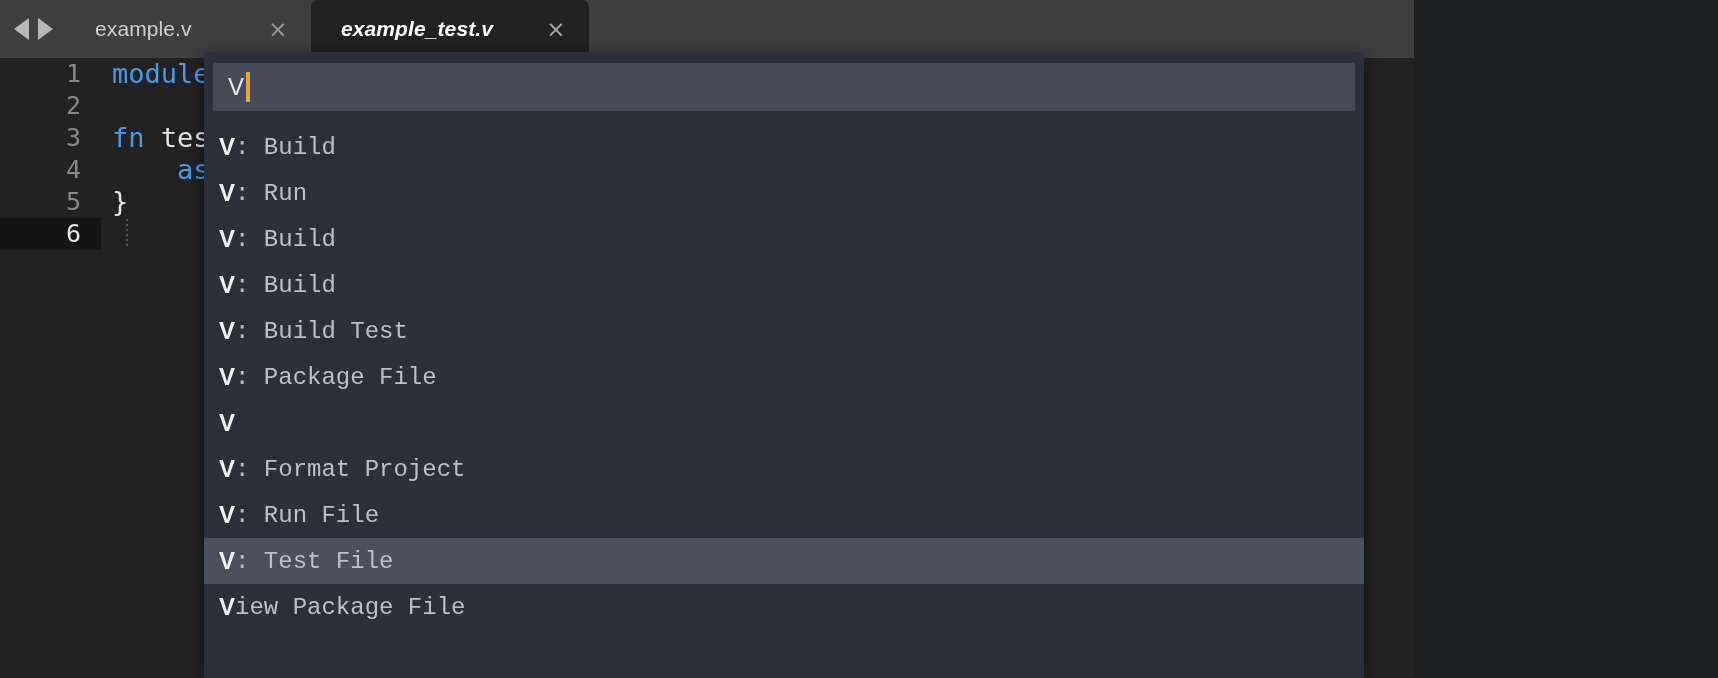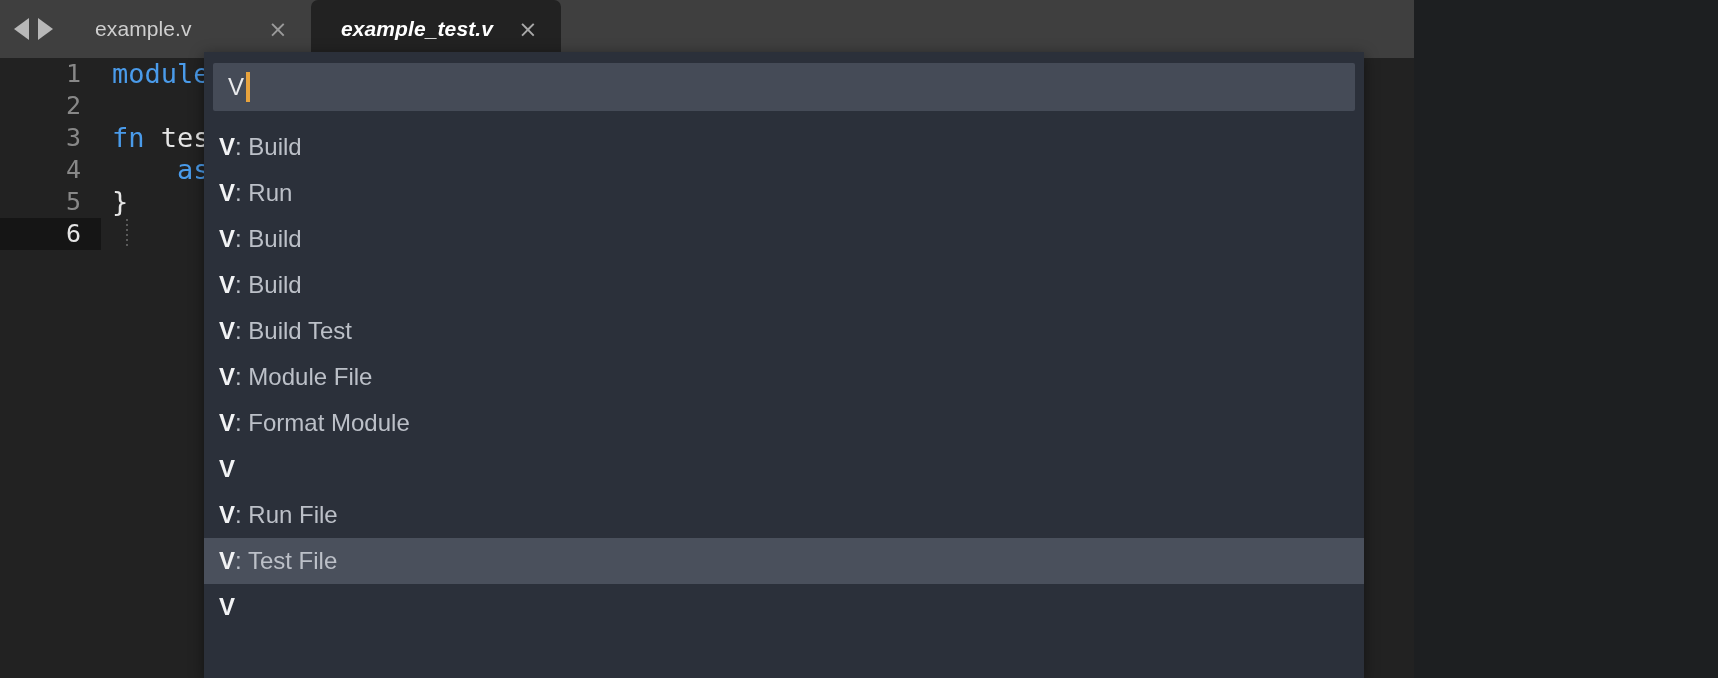--- a/index.html
+++ b/index.html
@@ -72,21 +72,21 @@
   .tab-inactive { background: #3f3f3f; color: #cfcfcf; }
   .tab-active {
     background: #222222;
     color: #ffffff;
     font-style: italic;
     font-weight: 700;
     border-top-left-radius: 7px;
     border-top-right-radius: 7px;
     padding-left: 30px;
   }
-  .tab-active .tab-label { padding-right: 68px; }
+  .tab-active .tab-label { padding-right: 96px; }
 
   .tab-close {
     position: absolute;
     right: 22px;
     top: 50%;
     transform: translateY(-50%);
     width: 22px; height: 22px;
     color: #9a9a9a;
     font-size: 23px;
     line-height: 22px;
@@ -271,20 +271,21 @@
   .palette-item.selected {
     background: #4a505c;
   }
   .palette-item .m {
     color: #f2f3f5;
     font-weight: 700;
   }
   .palette-item .rest {
     color: #bcc0c8;
     font-weight: 400;
+    font-family: Liberation Mono, monospace;
   }
 </style>
 </head>
 <body>
 
 <div id="app">
 
   <div class="tabbar">
 
     <div class="nav-arrows">
@@ -363,36 +364,37 @@
         <div class="palette-item">
           <span class="m">V</span>
           <span class="rest">: Build</span>
         </div>
         <div class="palette-item">
           <span class="m">V</span>
           <span class="rest">: Build Test</span>
         </div>
         <div class="palette-item">
           <span class="m">V</span>
-          <span class="rest">: Module File</span>
-        </div>
-        <div class="palette-item">
-          <span class="m">V</span>
-          <span class="rest">: Format Module</span>
-        </div>
-        <div class="palette-item">
-          <span class="m">V</span>
+          <span class="rest">: Package File</span>
+        </div>
+        <div class="palette-item">
+          <span class="m">V</span>
+        </div>
+        <div class="palette-item">
+          <span class="m">V</span>
+          <span class="rest">: Format Project</span>
         </div>
         <div class="palette-item">
           <span class="m">V</span>
           <span class="rest">: Run File</span>
         </div>
         <div class="palette-item selected">
           <span class="m">V</span>
           <span class="rest">: Test File</span>
         </div>
         <div class="palette-item">
           <span class="m">V</span>
+          <span class="rest">iew Package File</span>
         </div>
       </div>
   </div>
 
 </div>
 
 </body></html>

